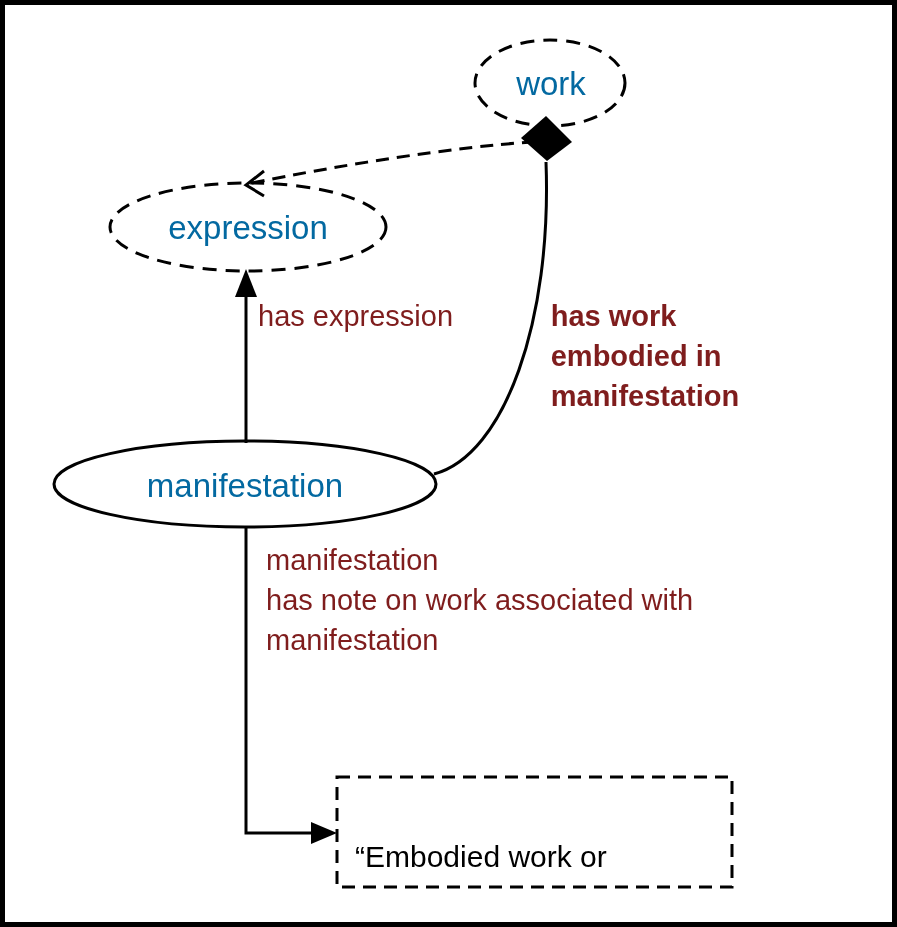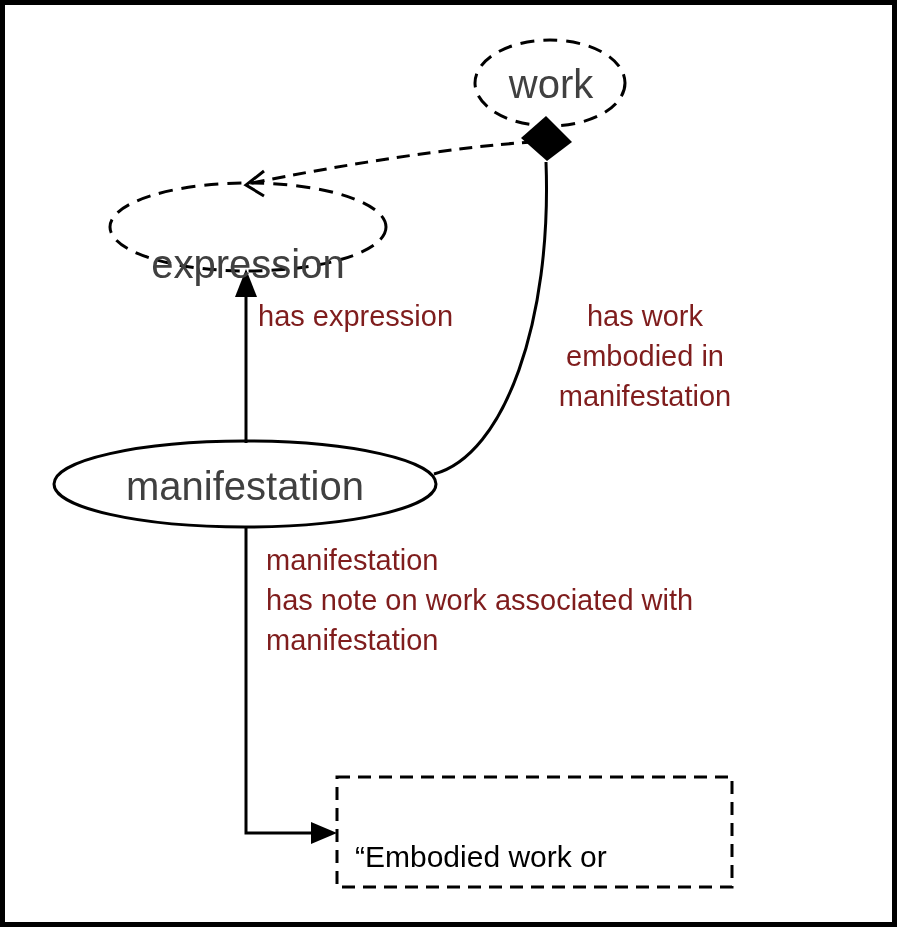--- a/index.html
+++ b/index.html
@@ -8,32 +8,32 @@
     width:897px;height:927px;
     background:#ffffff;
     color:#000000;
     font-family:"Liberation Sans", sans-serif;
     overflow:hidden;
   }
   .shapes{position:absolute;left:0;top:0;width:897px;height:927px;}
   .node-label{
     position:absolute;
     transform:translate(-50%,-50%);
-    font-size:40px;
+    font-size:33px;
     white-space:nowrap;
-    color:#404040;
+    color:#0369a1;
   }
   .edge-label{
     position:absolute;
     font-size:29px;
     line-height:40px;
     white-space:nowrap;
     color:#7f1d1d;
   }
-  .edge-label.center{transform:translateX(-50%);text-align:center;}
+  .edge-label.center{transform:translateX(-50%);font-weight:bold;}
   .box-label{
     position:absolute;
     font-size:30px;
     line-height:46px;
     white-space:nowrap;
     color:#000;
   }
   .line{display:block;}
 </style>
 </head>
@@ -63,21 +63,21 @@
     <path d="M 252 183 C 340 165, 455 147, 532 142" stroke-width="3" stroke-dasharray="13 8"></path>
 
     <path d="M 264 171 L 246 185 L 264 196" stroke-width="3"></path>
 
     <path d="M 246 527 L 246 833 L 315 833" stroke-width="3"></path>
     <polygon points="337,833 311,822 311,844" fill="#000" stroke="none"></polygon>
   </svg>
 
   <div class="node-label" style="left:551px;top:84px;">work</div>
 
-  <div class="node-label" style="left:248px;top:228px;margin-top:36px;">expression</div>
+  <div class="node-label" style="left:248px;top:228px;">expression</div>
 
   <div class="node-label" style="left:245px;top:486px;">manifestation</div>
 
   <div class="edge-label" style="left:258px;top:296px;">
     <span class="line">has expression</span>
   </div>
 
   <div class="edge-label center" style="left:645px;top:296px;">
     <span class="line">has work</span>
     <span class="line">embodied in</span>

